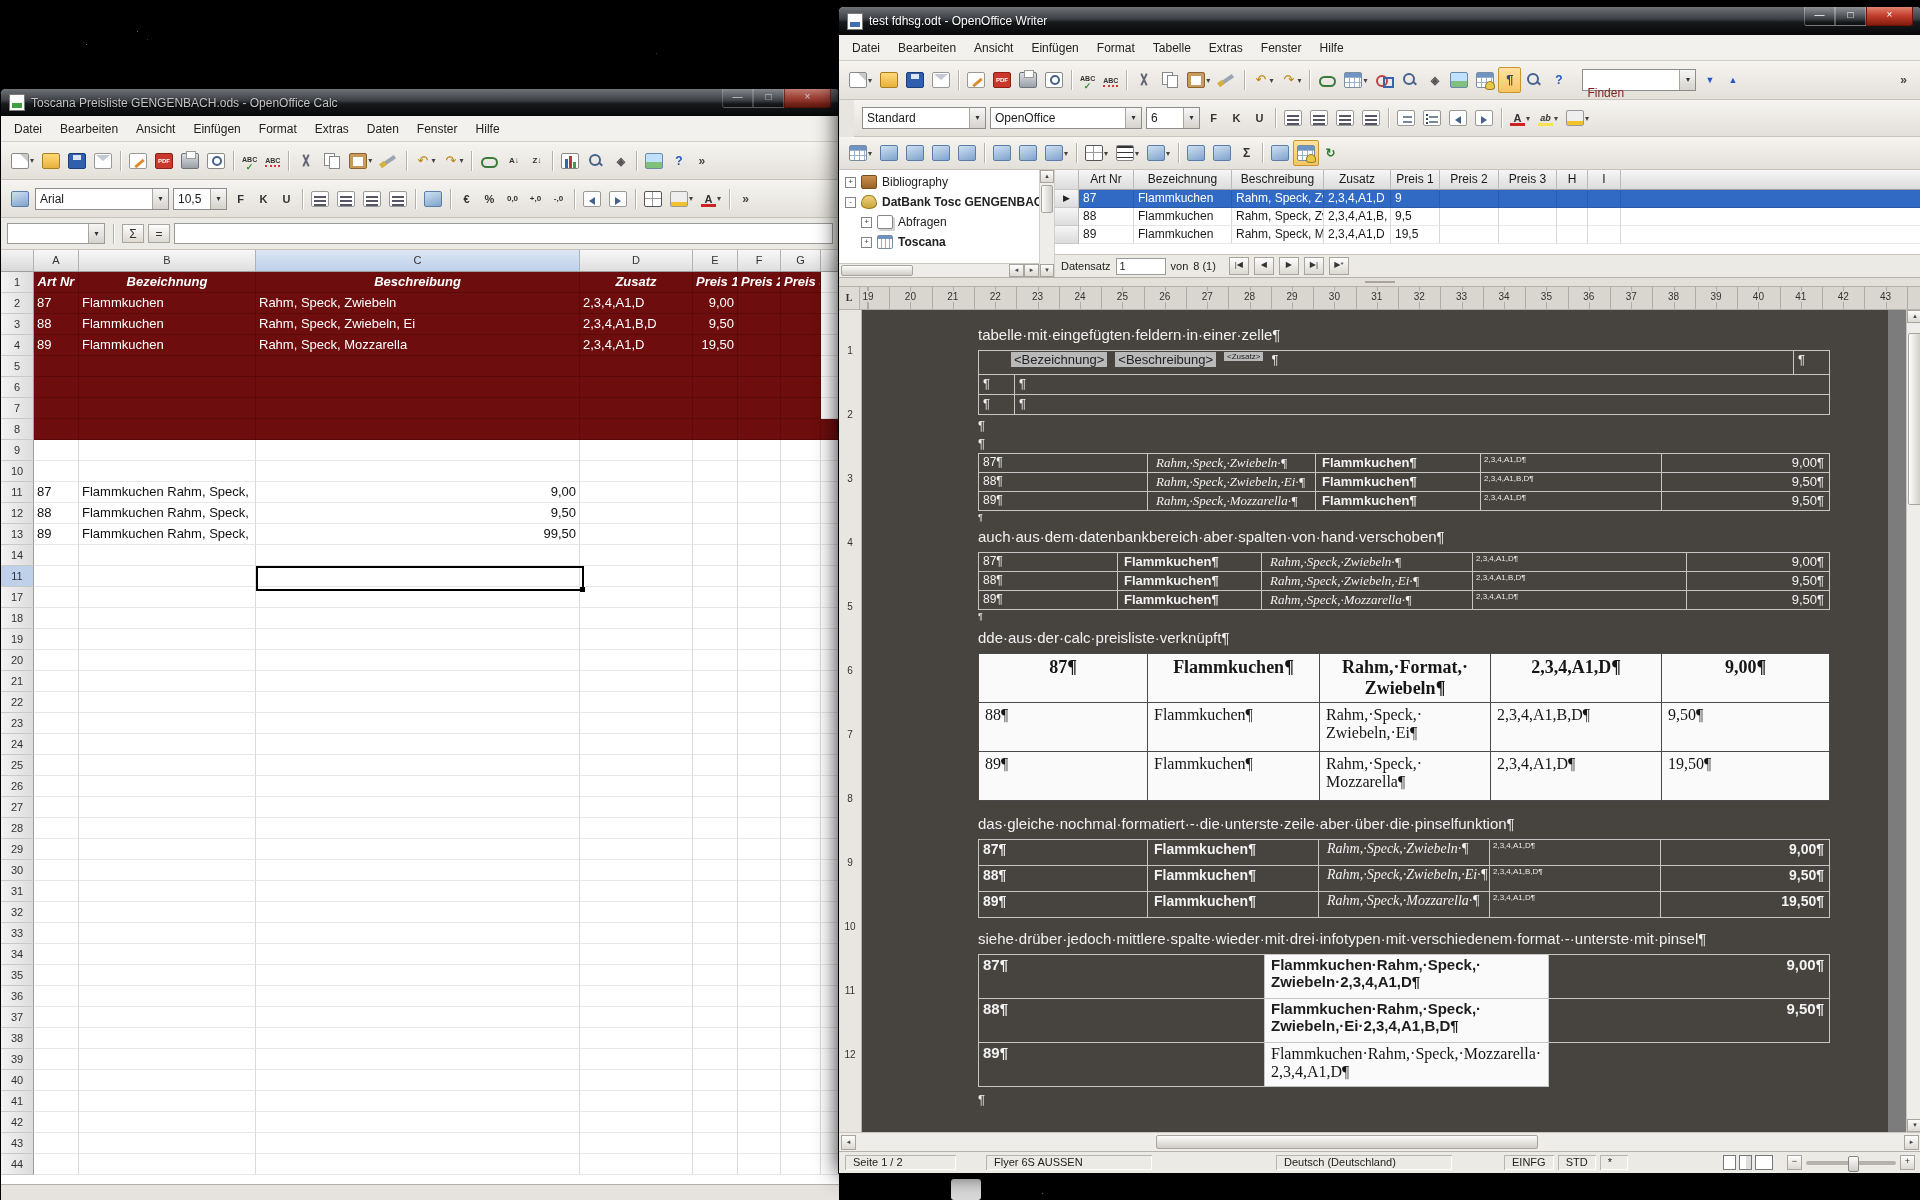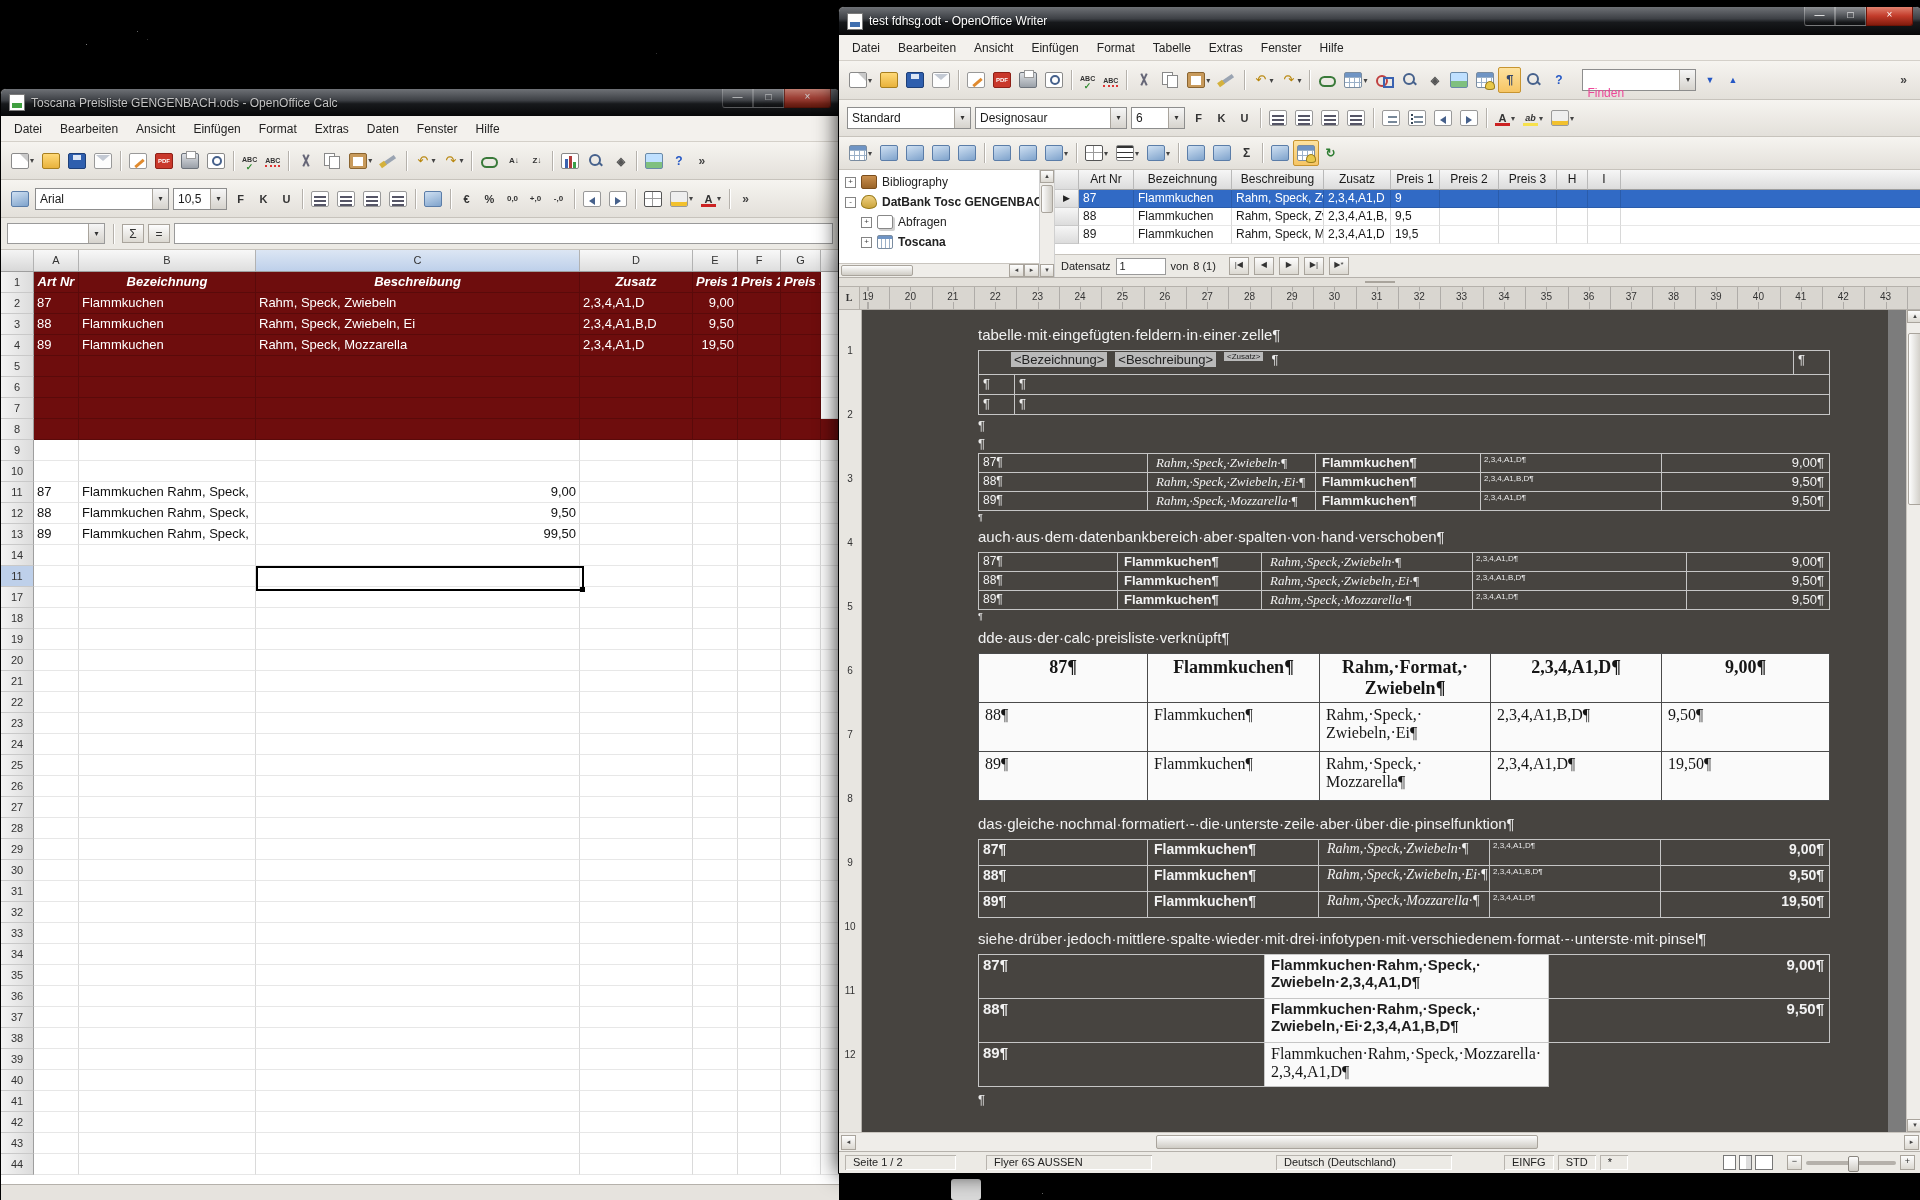--- a/index.html
+++ b/index.html
@@ -31,21 +31,21 @@
   .cb.first{border-radius:0 0 0 3px;}
   .cb.close{width:45px;border-radius:0 0 3px 0;
     background:linear-gradient(#e2826f,#c23b2a 50%,#831c0d);border-color:#6e1407;}
   .capbtns.dim .cb{opacity:.7;}
   .menubar{flex:0 0 25px;display:flex;align-items:center;background:#f3f1ed;border-bottom:1px solid #d4d0c9;padding:0 4px;}
   .mi{padding:3px 9px;font-size:12px;color:#222;}
   .toolbar{display:flex;align-items:center;background:linear-gradient(#f6f4f0,#e3e0da);
     border-bottom:1px solid #c7c3bc;padding:2px 6px;}
   #calc-tb1,#calc-tb2{flex:0 0 33px;}
   #w-tb1{flex:0 0 34px;}
-  #w-tb2{flex:0 0 32px;}
+  #w-tb2{flex:0 0 32px;margin-left:15px;}
   #w-tb3{flex:0 0 28px;}
   .tbtn{display:flex;align-items:center;gap:1px;height:26px;padding:2px 3px;border:1px solid transparent;
     background:none;border-radius:2px;}
   .tbtn.pressed{background:linear-gradient(#fde2a0,#f6c564);border-color:#c79430;}
   .ddarr{font-size:8px;color:#444;}
   .sep{width:1px;height:20px;background:#b5b1ab;box-shadow:1px 0 0 #fff;margin:0 4px;flex:0 0 auto;}
 
   
   .ic{display:inline-block;width:18px;height:16px;box-sizing:border-box;border-radius:2px;
     background:linear-gradient(160deg,#cfe0f2,#7fa3cc);border:1px solid #5b7da8;position:relative;}
@@ -129,21 +129,21 @@
   .ic-linestyle{background:#fff;border-color:#888;
     background-image:linear-gradient(#333 0 2px,transparent 2px 6px,#333 6px 7px,transparent 7px 11px,#333 11px 12px,transparent 12px);}
   .ic-find-next.tx,.ic-find-prev.tx{color:#2457c5;font-size:9px;}
   .ic-overflow.tx{font-size:12px;color:#444;}
   .ic-refresh.tx{font-size:12px;color:#2e7d32;}
   .ic-sum.tx{font-size:12px;}
 
   
   .combo{display:flex;align-items:center;height:20px;background:#fff;border:1px solid #8d8d8d;margin:0 2px;}
   .combo-text{flex:1;font-size:12px;color:#1a1a1a;padding:0 4px;white-space:nowrap;overflow:hidden;}
-  .combo-text.placeholder{color:#ec4899;margin-top:25px;}
+  .combo-text.placeholder{color:#7f1d1d;margin-top:25px;}
   .combo-btn{width:15px;height:100%;background:linear-gradient(#f6f6f6,#d6d3cd);border-left:1px solid #a9a49c;
     font-size:8px;color:#333;text-align:center;line-height:19px;}
 
   
   .formulabar{flex:0 0 31px;display:flex;align-items:center;background:#eceae5;border-bottom:1px solid #c7c3bc;padding:0 6px;gap:4px;}
   .namebox{display:flex;width:96px;height:19px;background:#fff;border:1px solid #9a9a9a;}
   .namebox span:first-child{flex:1;font-size:12px;padding:0 3px;line-height:18px;}
   .fbtn{width:22px;height:19px;border:1px solid #a9a49c;background:linear-gradient(#fdfdfd,#dcd9d2);
     font-size:12px;text-align:center;line-height:16px;color:#333;padding:0;}
   .formula-input{flex:1;height:19px;background:#fff;border:1px solid #9a9a9a;}
@@ -1292,21 +1292,21 @@
             <span class="ic tx ic-overflow">»</span>
           </button>
       </span>
     </div>
     <div class="toolbar" id="w-tb2">
       <div class="combo" style="width:122px">
         <span class="combo-text">Standard</span>
         <span class="combo-btn">▾</span>
       </div>
       <div class="combo" style="width:150px">
-        <span class="combo-text">Designosaur</span>
+        <span class="combo-text">OpenOffice</span>
         <span class="combo-btn">▾</span>
       </div>
       <div class="combo" style="width:52px">
         <span class="combo-text">6</span>
         <span class="combo-btn">▾</span>
       </div>
       <span id="w-tb2-icons" style="display:flex;align-items:center;">
           <button class="tbtn">
             <span class="ic ic-bold tx">F</span>
           </button>

